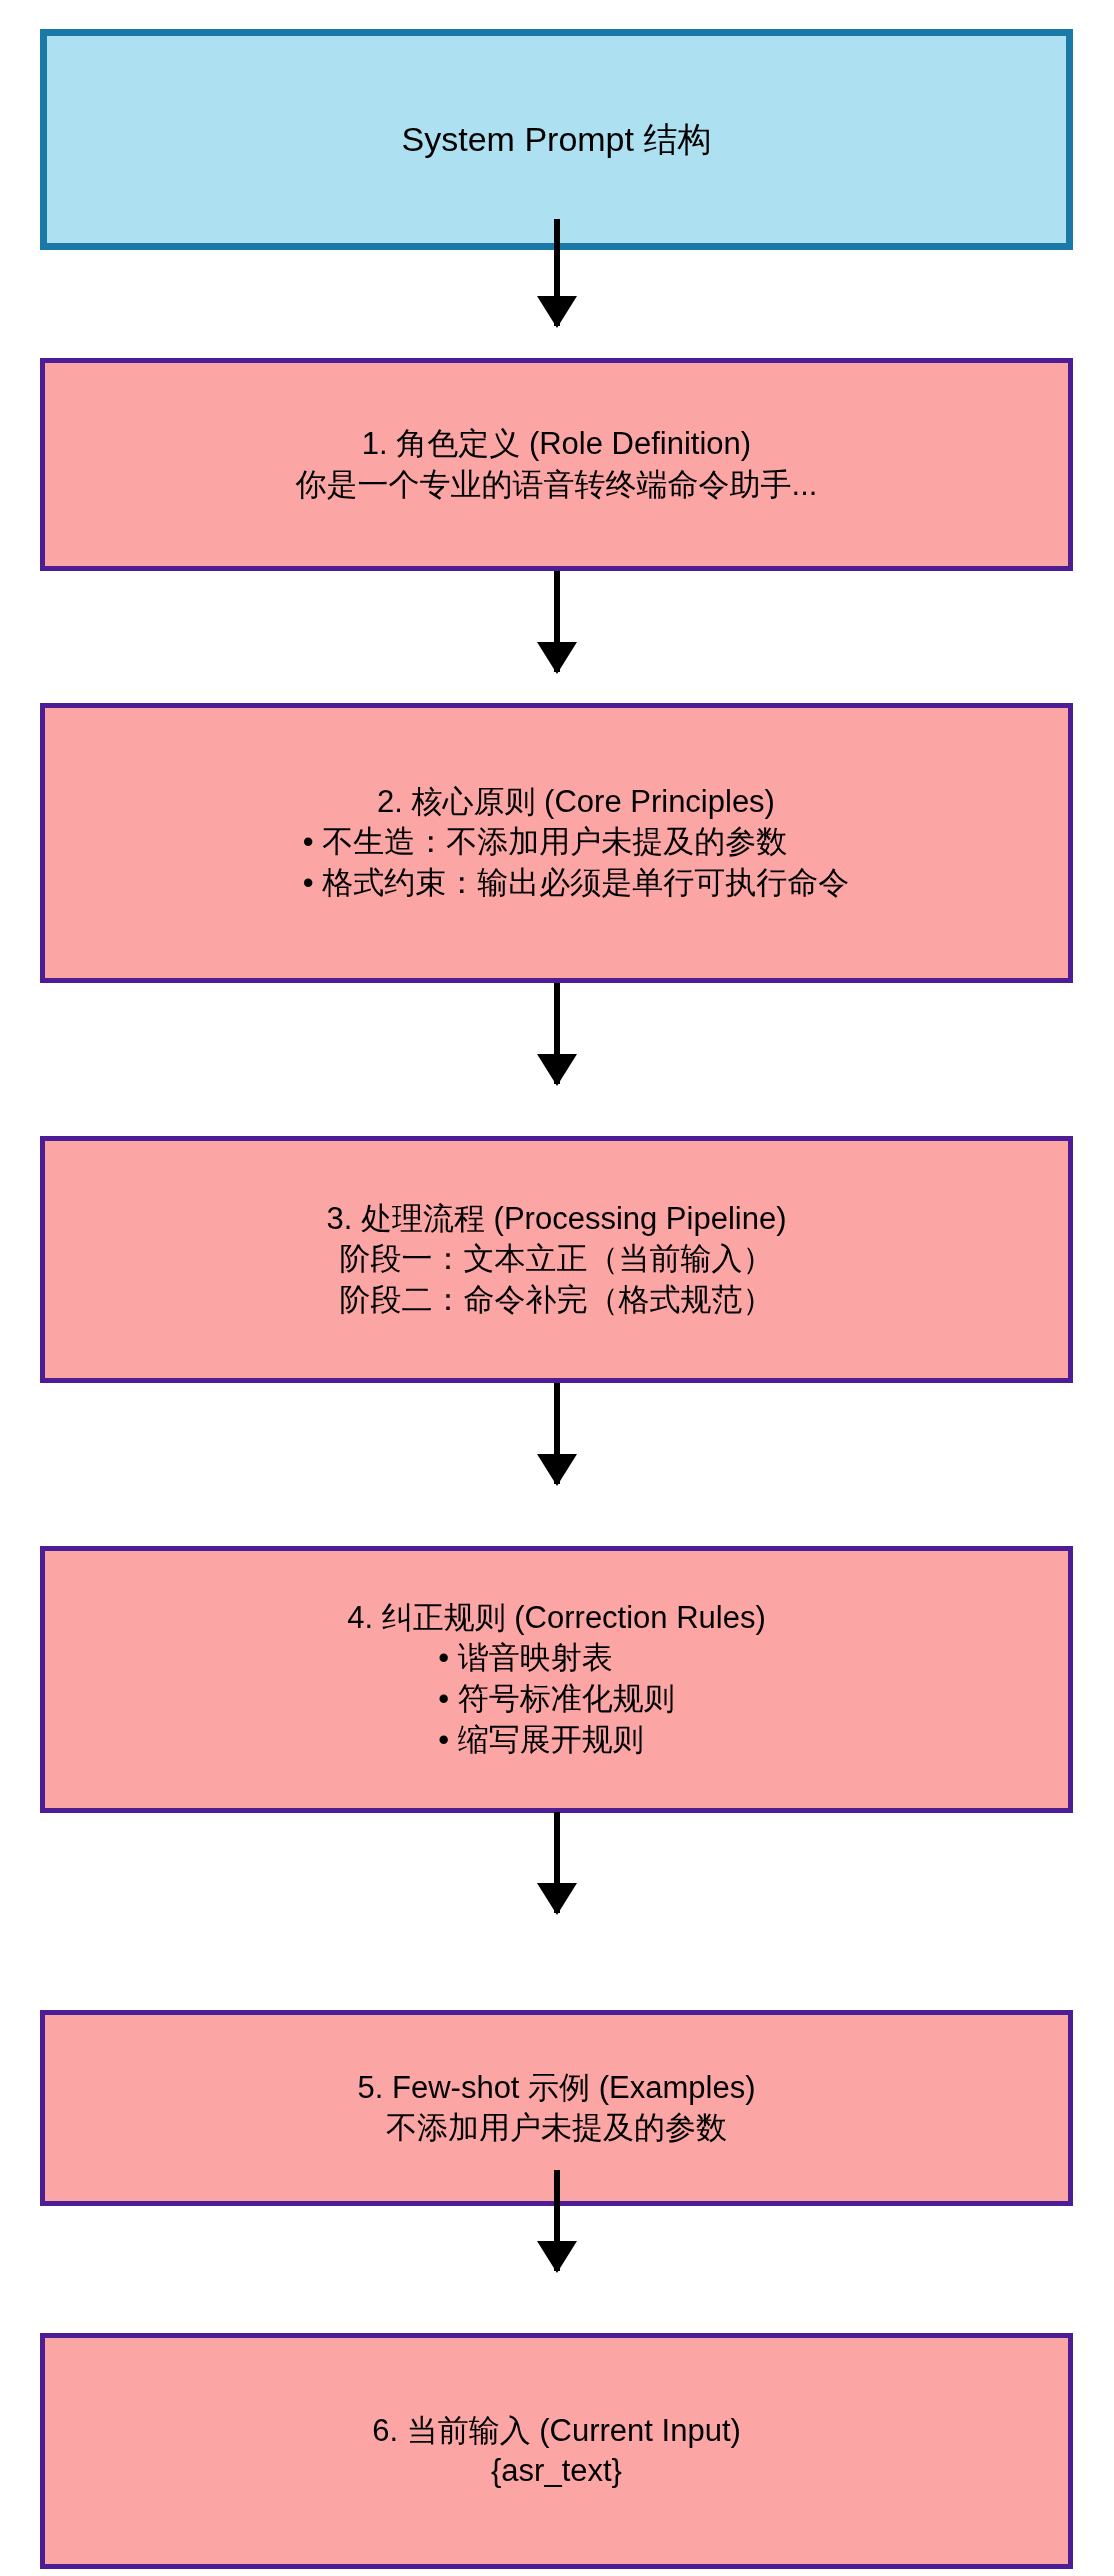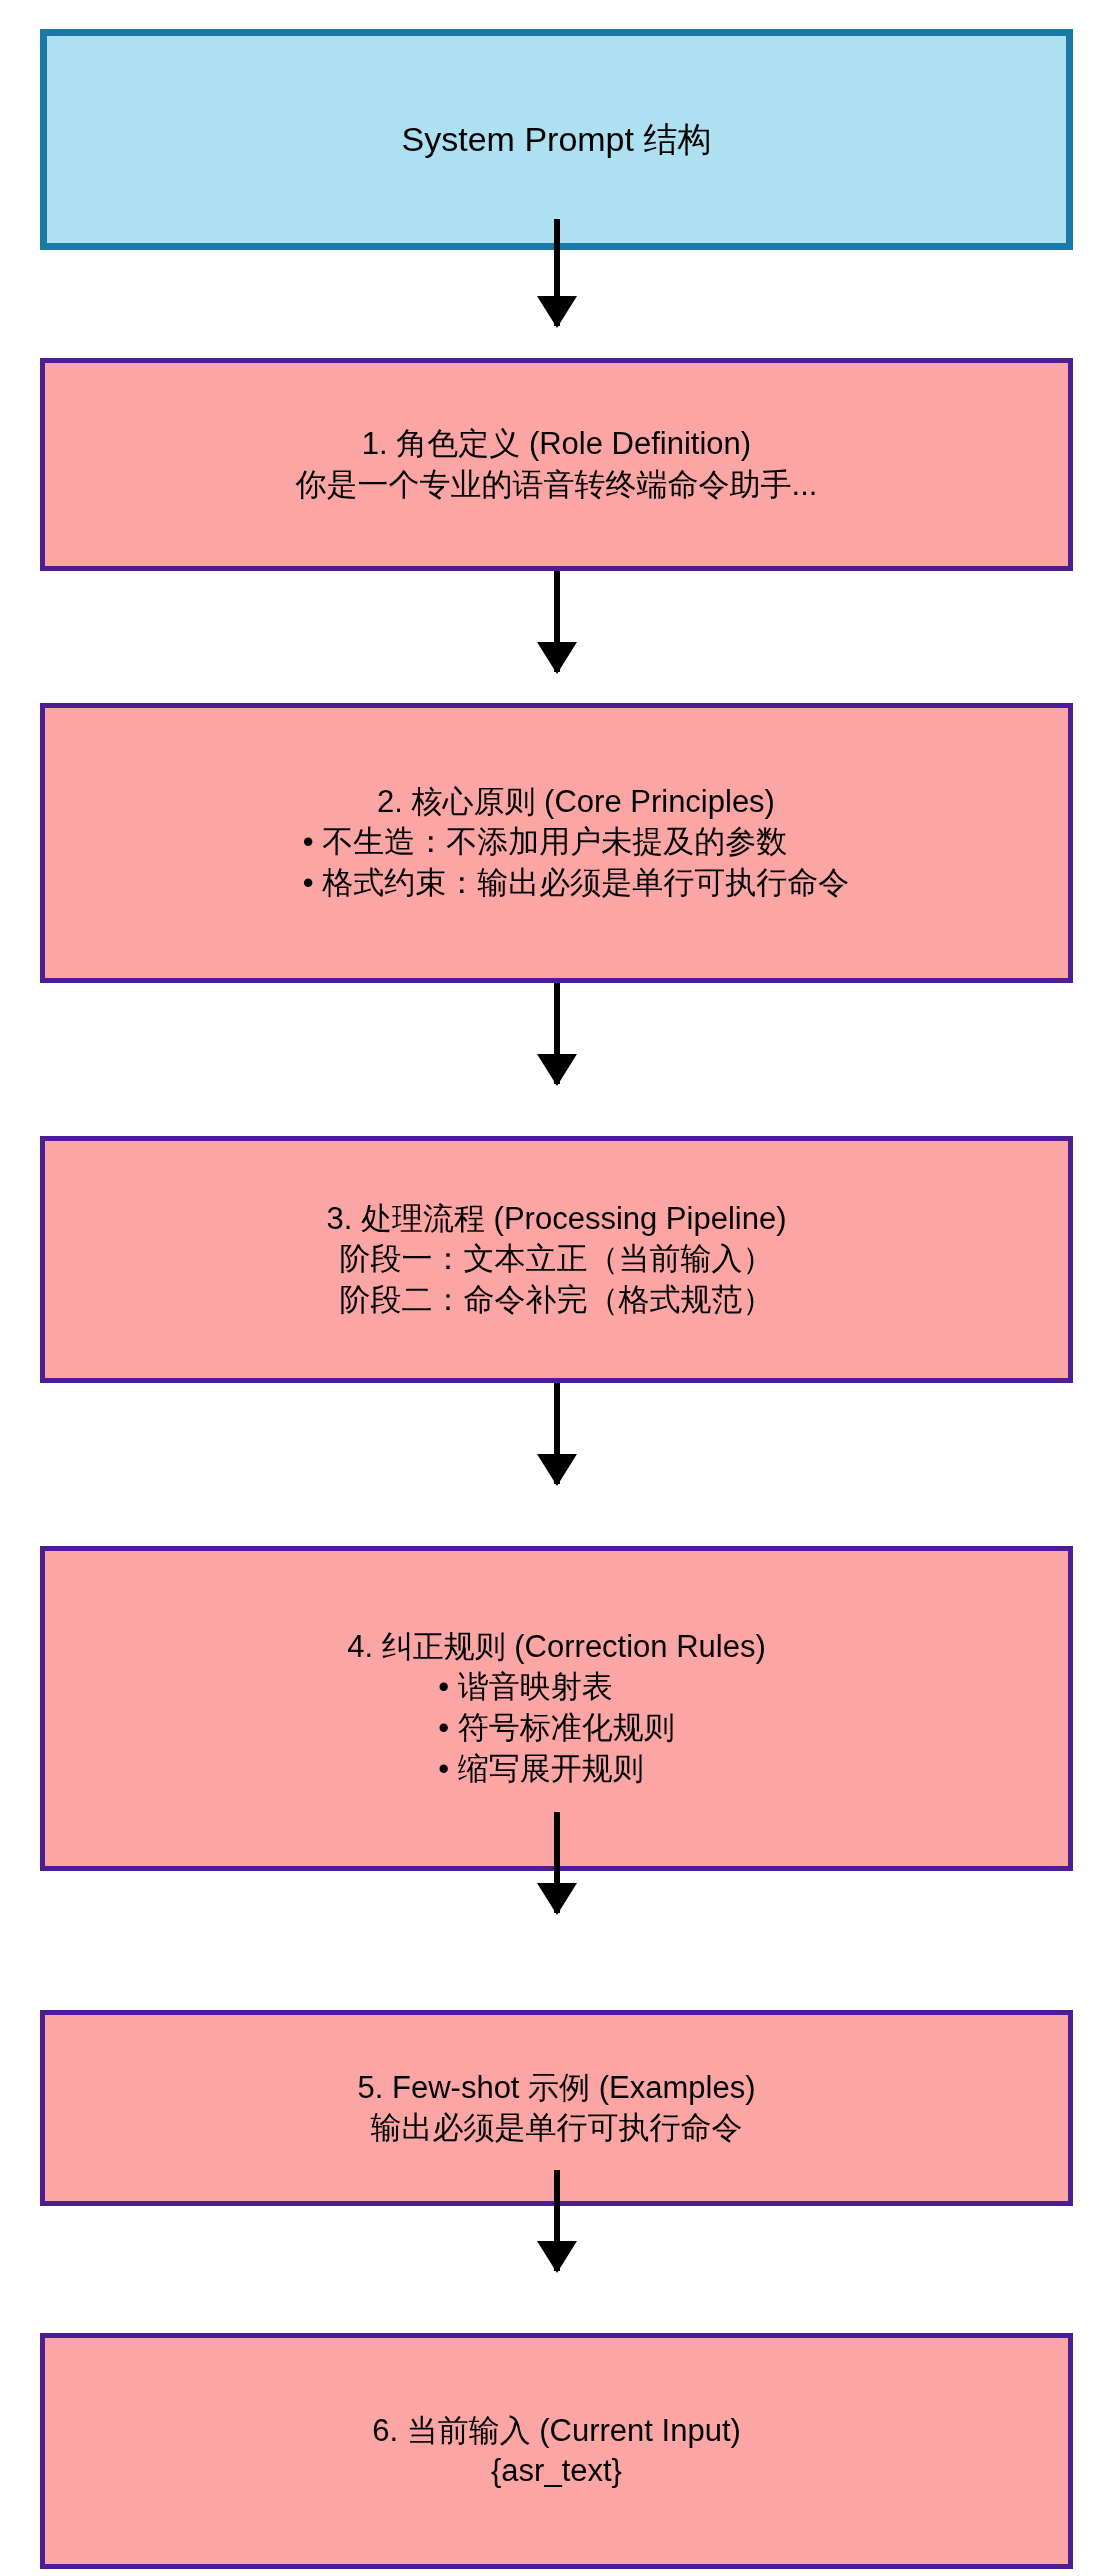--- a/index.html
+++ b/index.html
@@ -129,34 +129,34 @@
   <div class="arrow" style="top:983px; height:101px;"></div>
 
   <div class="node" style="top:1136px; height:247px;">
     <span class="line">3. 处理流程 (Processing Pipeline)</span>
     <span class="line">阶段一：文本立正（当前输入）</span>
     <span class="line">阶段二：命令补完（格式规范）</span>
   </div>
 
   <div class="arrow" style="top:1383px; height:101px;"></div>
 
-  <div class="node" style="top:1546px; height:325px;">
+  <div class="node" style="top:1546px; height:267px;">
     <span class="line">4. 纠正规则 (Correction Rules)</span>
     <div class="bullets indented">
       <span class="bullet-line">谐音映射表</span>
       <span class="bullet-line">符号标准化规则</span>
       <span class="bullet-line">缩写展开规则</span>
     </div>
   </div>
 
   <div class="arrow" style="top:1812px; height:101px;"></div>
 
   <div class="node" style="top:1974px; height:196px;margin-top:36px;">
     <span class="line">5. Few-shot 示例 (Examples)</span>
-    <span class="line">输出必须是单行可执行命令</span>
+    <span class="line">不添加用户未提及的参数</span>
   </div>
 
   <div class="arrow" style="top:2170px; height:101px;"></div>
 
   <div class="node" style="top:2333px; height:236px;">
     <span class="line">6. 当前输入 (Current Input)</span>
     <span class="line">{asr_text}</span>
   </div>
 
 </div>

